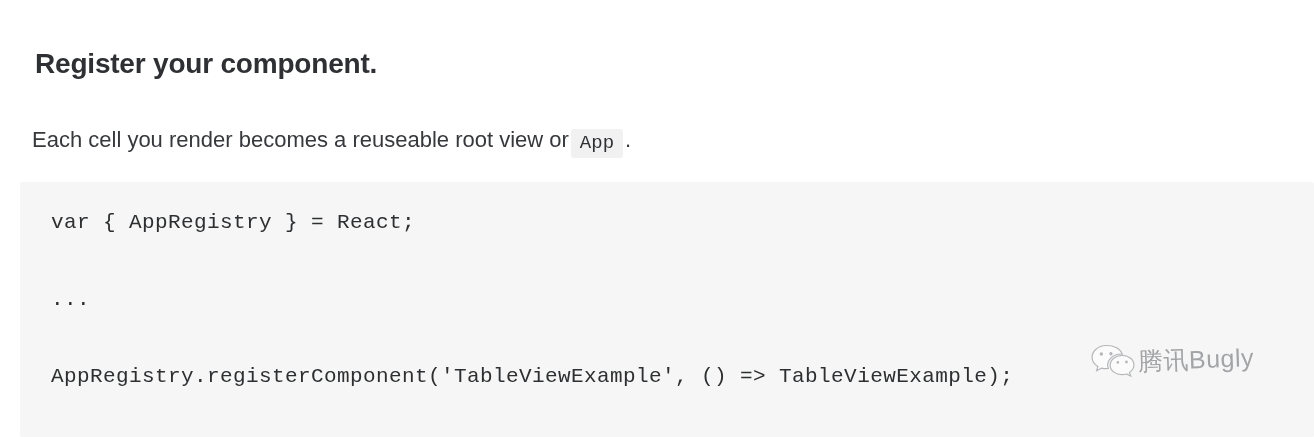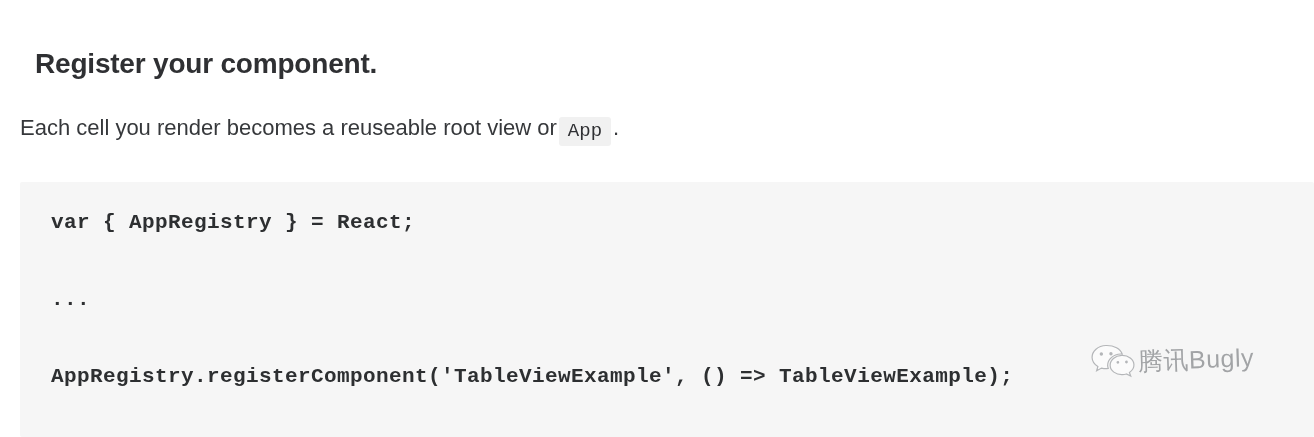--- a/index.html
+++ b/index.html
@@ -34,21 +34,21 @@
     color: #2f3033;
     line-height: 36px;
     white-space: nowrap;
   }
 
   
   .doc-paragraph {
     position: absolute;
     left: 20px;
     top: 112px;
-    margin: 0;
+    margin: 12px;
     font-family: "Liberation Sans", sans-serif;
     font-size: 22px;
     font-weight: 400;
     color: #36383b;
     line-height: 32px;
     white-space: nowrap;
   }
   .inline-code {
     display: inline-block;
     font-family: "Liberation Mono", "DejaVu Sans Mono", monospace;
@@ -69,21 +69,20 @@
     position: absolute;
     left: 20px;
     top: 182px;
     width: 1294px;
     height: 255px;
     background: #f6f6f6;
     border-radius: 2px;
     box-sizing: border-box;
     padding: 28px 0 0 31px;
     overflow: hidden;
-    font-weight: bold;
   }
   .code-line {
     font-family: "Liberation Mono", "DejaVu Sans Mono", monospace;
     font-size: 21px;
     line-height: 25px;
     color: #2d2f31;
     white-space: pre;
     letter-spacing: 0.4px;
     height: 25px;
     margin: 0;

